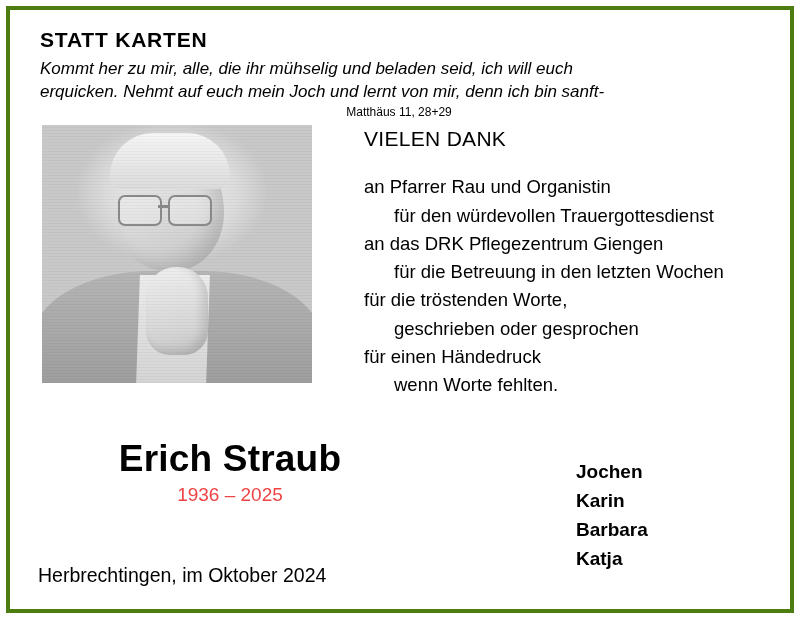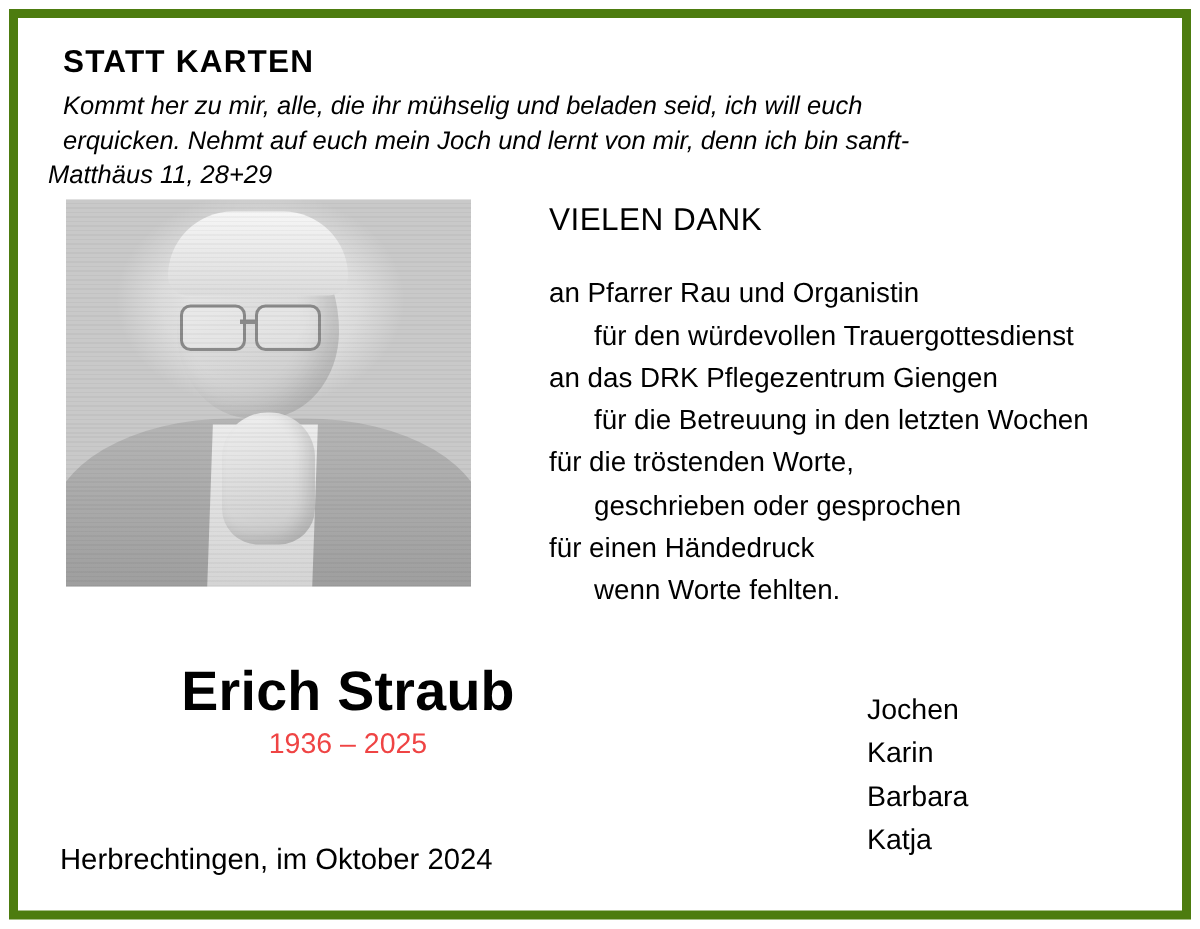--- a/index.html
+++ b/index.html
@@ -18,21 +18,21 @@
     box-sizing: border-box;
     overflow: hidden;
   }
   
   .frame {
     position: absolute;
     left: 6px;
     top: 6px;
     width: 788px;
     height: 607px;
-    border: 6px solid #4d7c0f;
+    border: 4px solid #4d7c0f;
     box-sizing: border-box;
     background: #ffffff;
   }
   .inner {
     position: absolute;
     left: 0;
     top: 0;
     right: 0;
     bottom: 0;
     padding: 14px 18px 10px 20px;
@@ -55,24 +55,23 @@
     margin-left: 10px;
     margin-right: 6px;
     text-align: justify;
     text-justify: inter-word;
   }
   .verse-line {
     display: block;
     white-space: nowrap;
   }
   .verse-ref {
-    font-size: 17px;
-    font-style: italic;
-    color: #000;
-    text-align: left;
+    font-size: 12px;
+    color: #000;
+    text-align: center;
     margin-top: 2px;
     margin-right: 4px;
   }
 
   
   .main {
     position: relative;
     margin-top: 6px;
     height: 300px;
   }
@@ -198,21 +197,21 @@
     color: #ef4444;
     margin-top: 4px;
   }
 
   
   .family {
     position: absolute;
     left: 566px;
     top: 447px;
     font-size: 19px;
-    font-weight: normal;
+    font-weight: bold;
     line-height: 1.53;
     color: #000;
   }
   .family span { display: block; }
 
   
   .footer {
     position: absolute;
     left: 28px;
     bottom: 22px;

